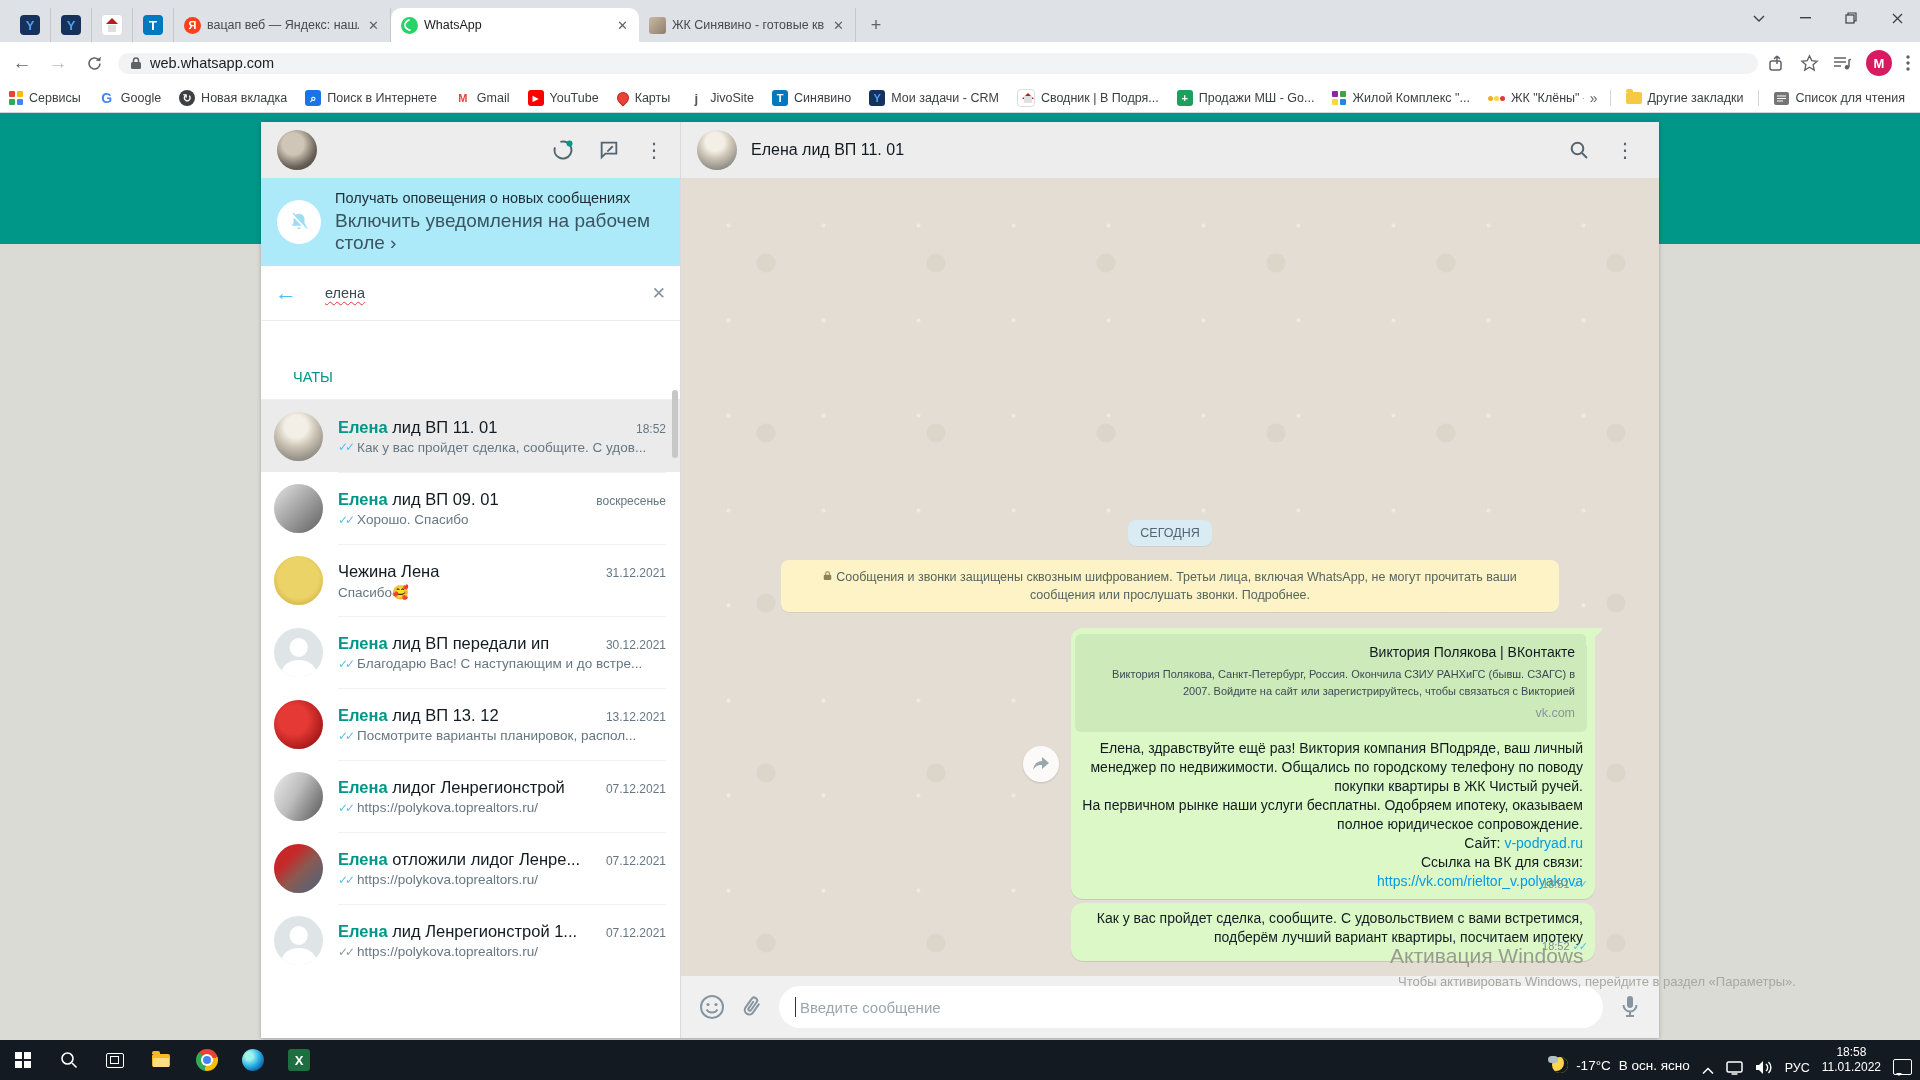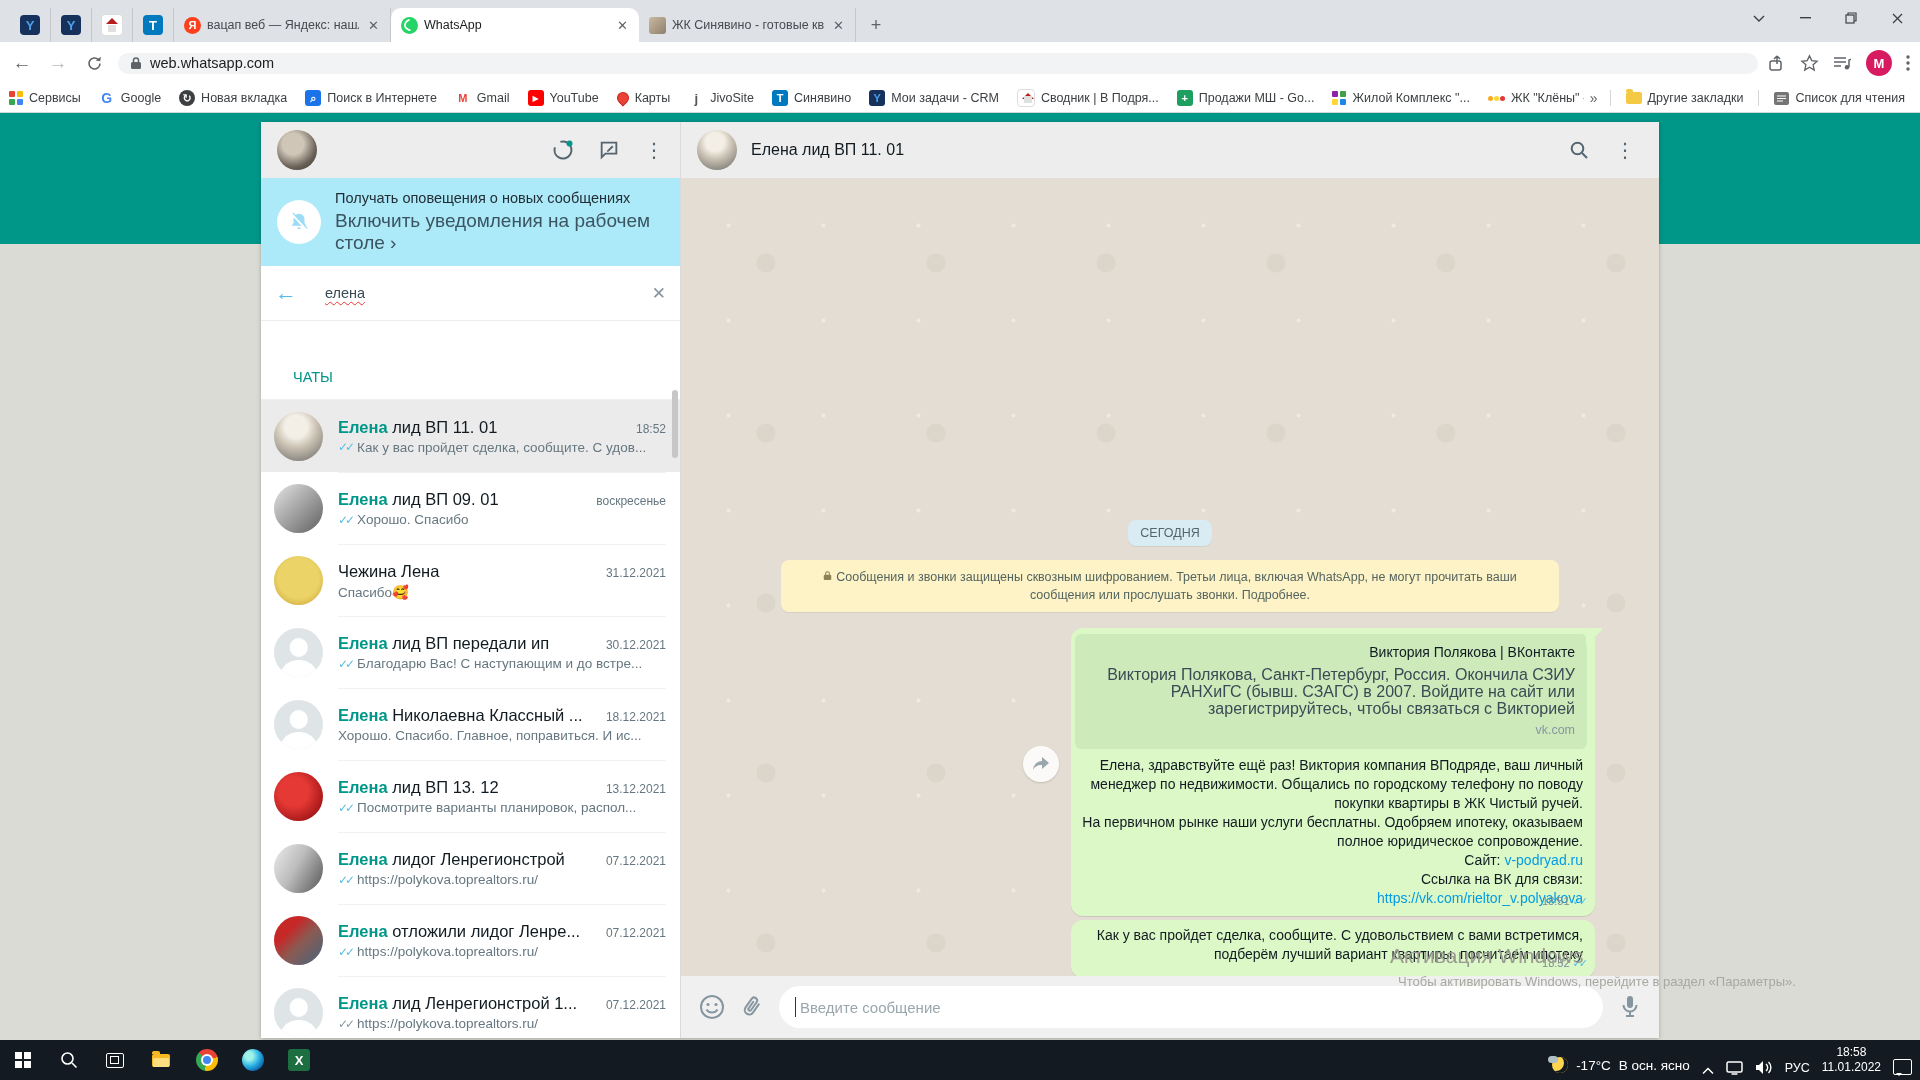--- a/index.html
+++ b/index.html
@@ -102,21 +102,21 @@
   .m-title{font-size:16px;color:#111b21;margin-left:14px;}
   .m-hicons{margin-left:auto;display:flex;align-items:center;gap:26px;color:#54656f;}
   .msgs{flex:1;background-color:#e3ddd3;background-image:radial-gradient(rgba(255,255,255,.4) 1.5px,transparent 2.5px),radial-gradient(rgba(92,70,40,.05) 9px,transparent 10px);background-size:95px 95px,170px 170px;display:flex;flex-direction:column;align-items:flex-end;padding:0 64px;overflow:hidden;}
   .daypill{align-self:center;margin-top:342px;background:#d9ecf3;color:#54656f;font-size:12.5px;padding:6px 12px;border-radius:8px;box-shadow:0 1px 0 rgba(0,0,0,.06);}
   .encbanner{align-self:center;margin-top:14px;width:778px;background:#fdf3c7;border-radius:8px;padding:8px 26px;box-sizing:border-box;font-size:12.5px;color:#54655f;text-align:center;line-height:18px;box-shadow:0 1px 0 rgba(0,0,0,.06);}
   .bwrap{position:relative;margin-top:16px;}
   .bubble{position:relative;width:524px;box-sizing:border-box;background:#dcf8c6;border-radius:12px;padding:6px 8px 8px 4px;box-shadow:0 1px 0 rgba(0,0,0,.1);font-size:14px;color:#111b21;line-height:19px;text-align:right;}
   .bubble.tail::after{content:"";position:absolute;top:0;right:-9px;border:9px solid transparent;border-top-color:#dcf8c6;border-left-color:#dcf8c6;border-radius:0 4px 0 0;}
   .linkprev{background:#cdeabb;border-radius:6px;padding:9px 12px;margin-bottom:7px;}
   .lp-title{font-size:14px;color:#111b21;}
-  .lp-desc{font-size:16px;color:#3b4a54;line-height:17px;margin-top:4px;}
+  .lp-desc{font-size:11px;color:#3b4a54;line-height:17px;margin-top:4px;}
   .lp-dom{font-size:12.5px;color:#8696a0;margin-top:4px;}
   .btext{padding:0 4px;}
   .blink{color:#039be5;}
   .meta{position:absolute;right:10px;bottom:5px;font-size:11px;color:#7c8b95;display:flex;align-items:center;gap:3px;}
   .meta .chk{margin:0;font-size:11px;}
   .bubble2{margin-top:4px;padding-bottom:14px;}
   .fwdbtn{position:absolute;left:-48px;top:118px;width:36px;height:36px;border-radius:50%;background:rgba(255,255,255,.85);display:flex;align-items:center;justify-content:center;color:#9aa6ad;box-shadow:0 1px 2px rgba(0,0,0,.15);}
   .inputbar{height:62px;background:#f0f0f0;display:flex;align-items:center;padding:0 18px;gap:16px;flex:none;}
   .ibicon{color:#8696a0;flex:none;display:flex;align-items:center;}
   .msginput{flex:1;height:42px;background:#fff;border-radius:21px;display:flex;align-items:center;padding:0 16px;}
@@ -433,32 +433,20 @@
                   <span class="cname"><span class="hl">Елена</span><span> лид ВП передали ип</span></span>
                   <span class="ctime">30.12.2021</span>
                 </div>
               <div class="l2">
                   <span class="chk">✓✓</span>
                   <span class="cmsg">Благодарю Вас! С наступающим и до встре...</span>
                 </div>
             </div>
           </div>
           <div class="crow">
-            <div class="avatar av49 avd"></div>
-            <div class="cbody">
-              <div class="l1">
-                  <span class="cname"><span class="hl">Елена</span><span> Николаевна Классный ...</span></span>
-                  <span class="ctime">18.12.2021</span>
-                </div>
-              <div class="l2">
-                  <span class="cmsg">Хорошо. Спасибо. Главное, поправиться. И ис...</span>
-                </div>
-            </div>
-          </div>
-          <div class="crow">
             <div class="avatar av49 avp6"></div>
             <div class="cbody">
               <div class="l1">
                   <span class="cname"><span class="hl">Елена</span><span> лид ВП 13. 12</span></span>
                   <span class="ctime">13.12.2021</span>
                 </div>
               <div class="l2">
                   <span class="chk">✓✓</span>
                   <span class="cmsg">Посмотрите варианты планировок, распол...</span>
                 </div>

